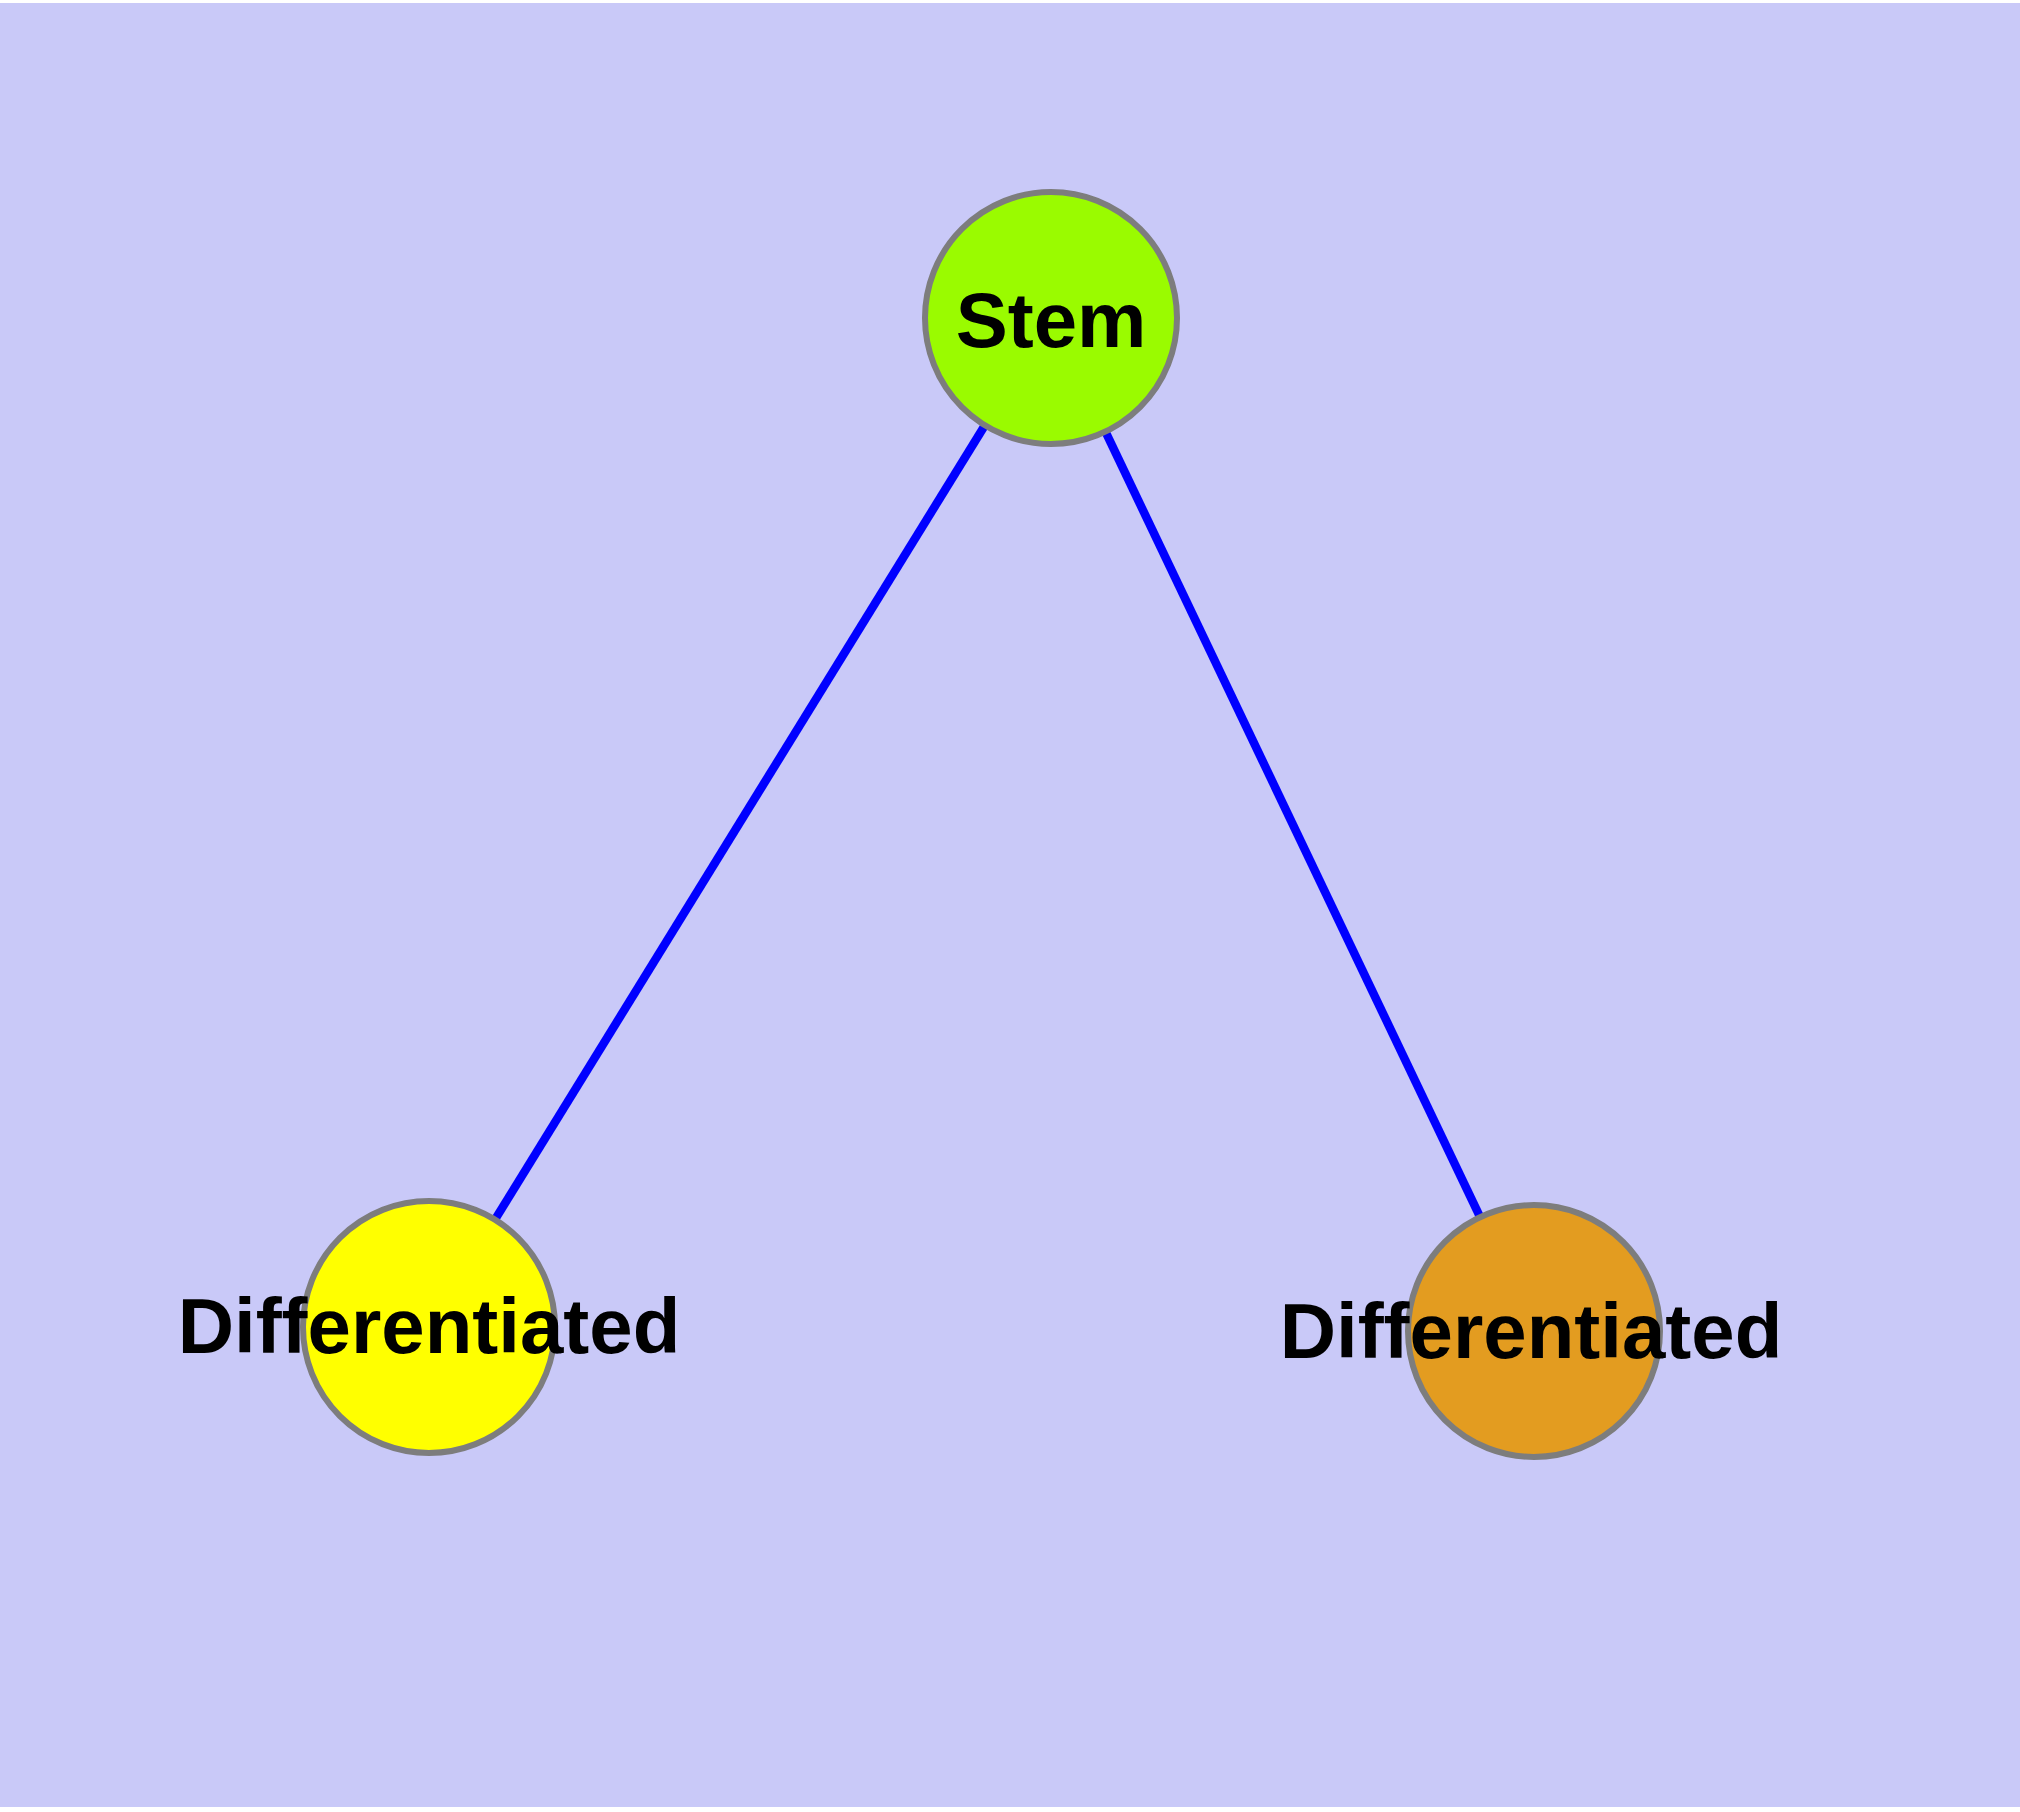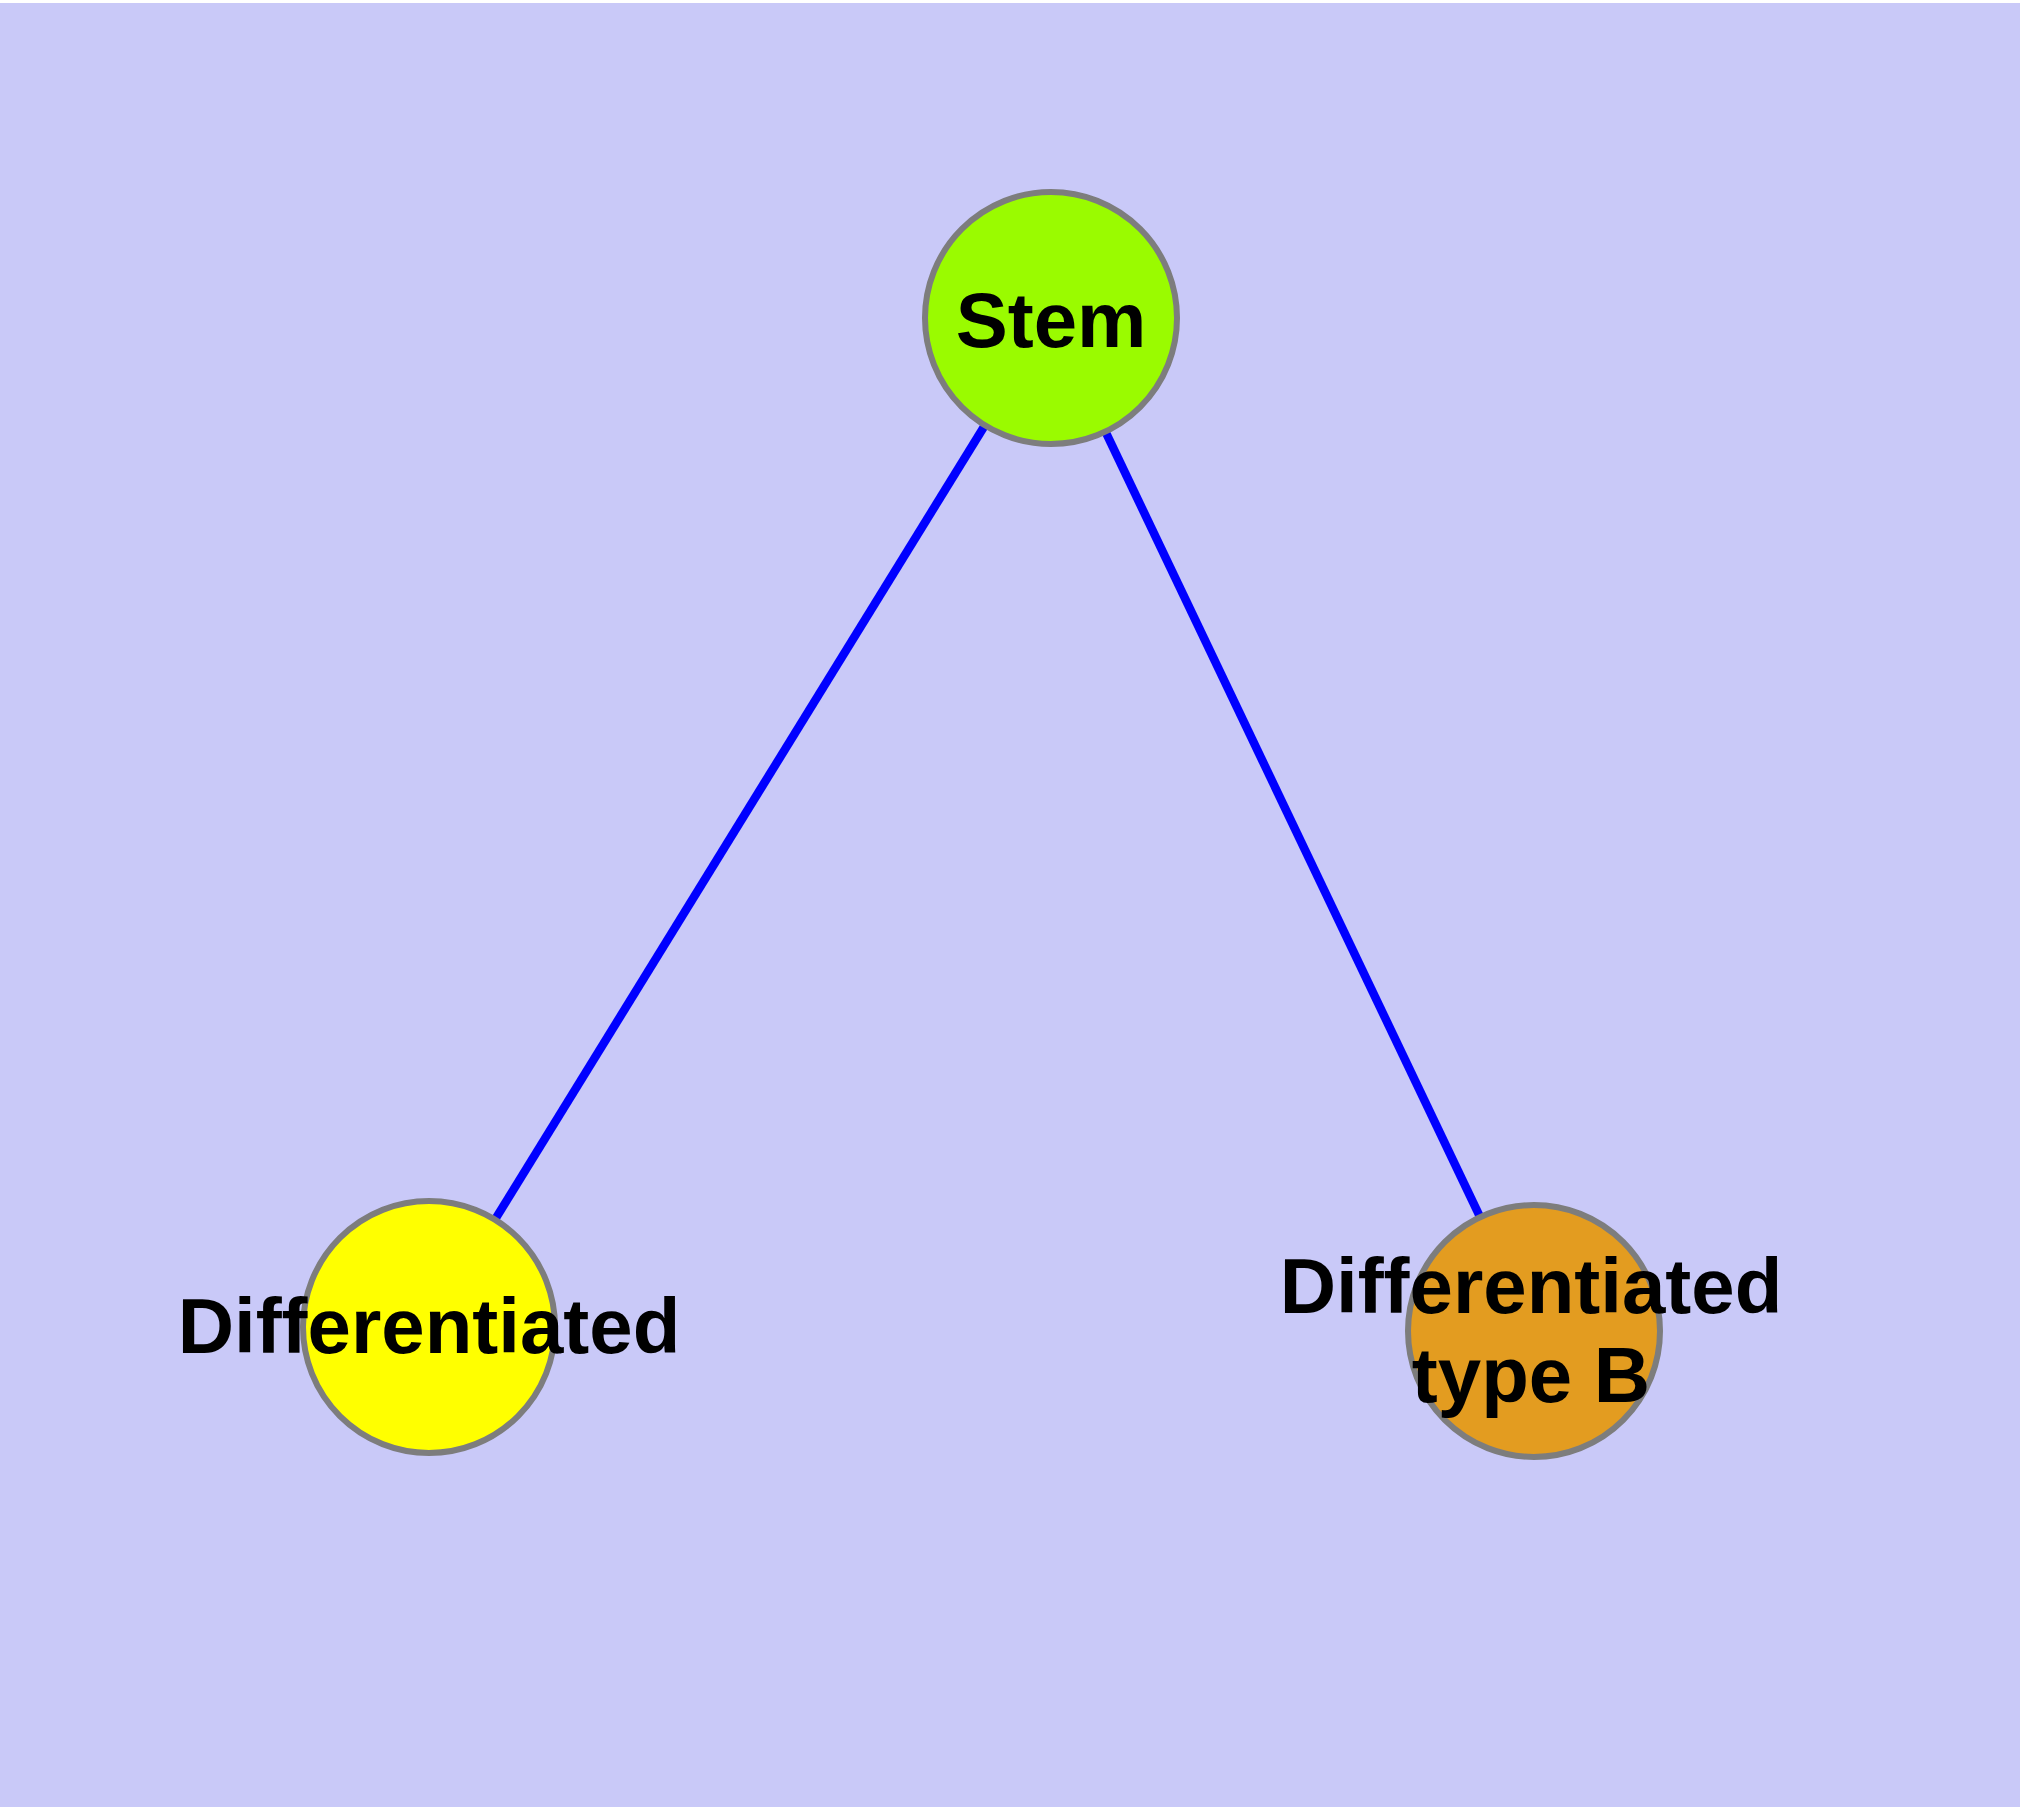--- a/index.html
+++ b/index.html
@@ -80,17 +80,16 @@
   <div class="node-label label-stem">
     <span>Stem</span>
   </div>
 
   <div class="node-label label-a">
     <span>Differentiated</span>
   </div>
 
   <div class="node-label label-b">
     <span>Differentiated</span>
-    <span>type B</span>
   </div>
 
 </div>
 
 
 </body></html>

